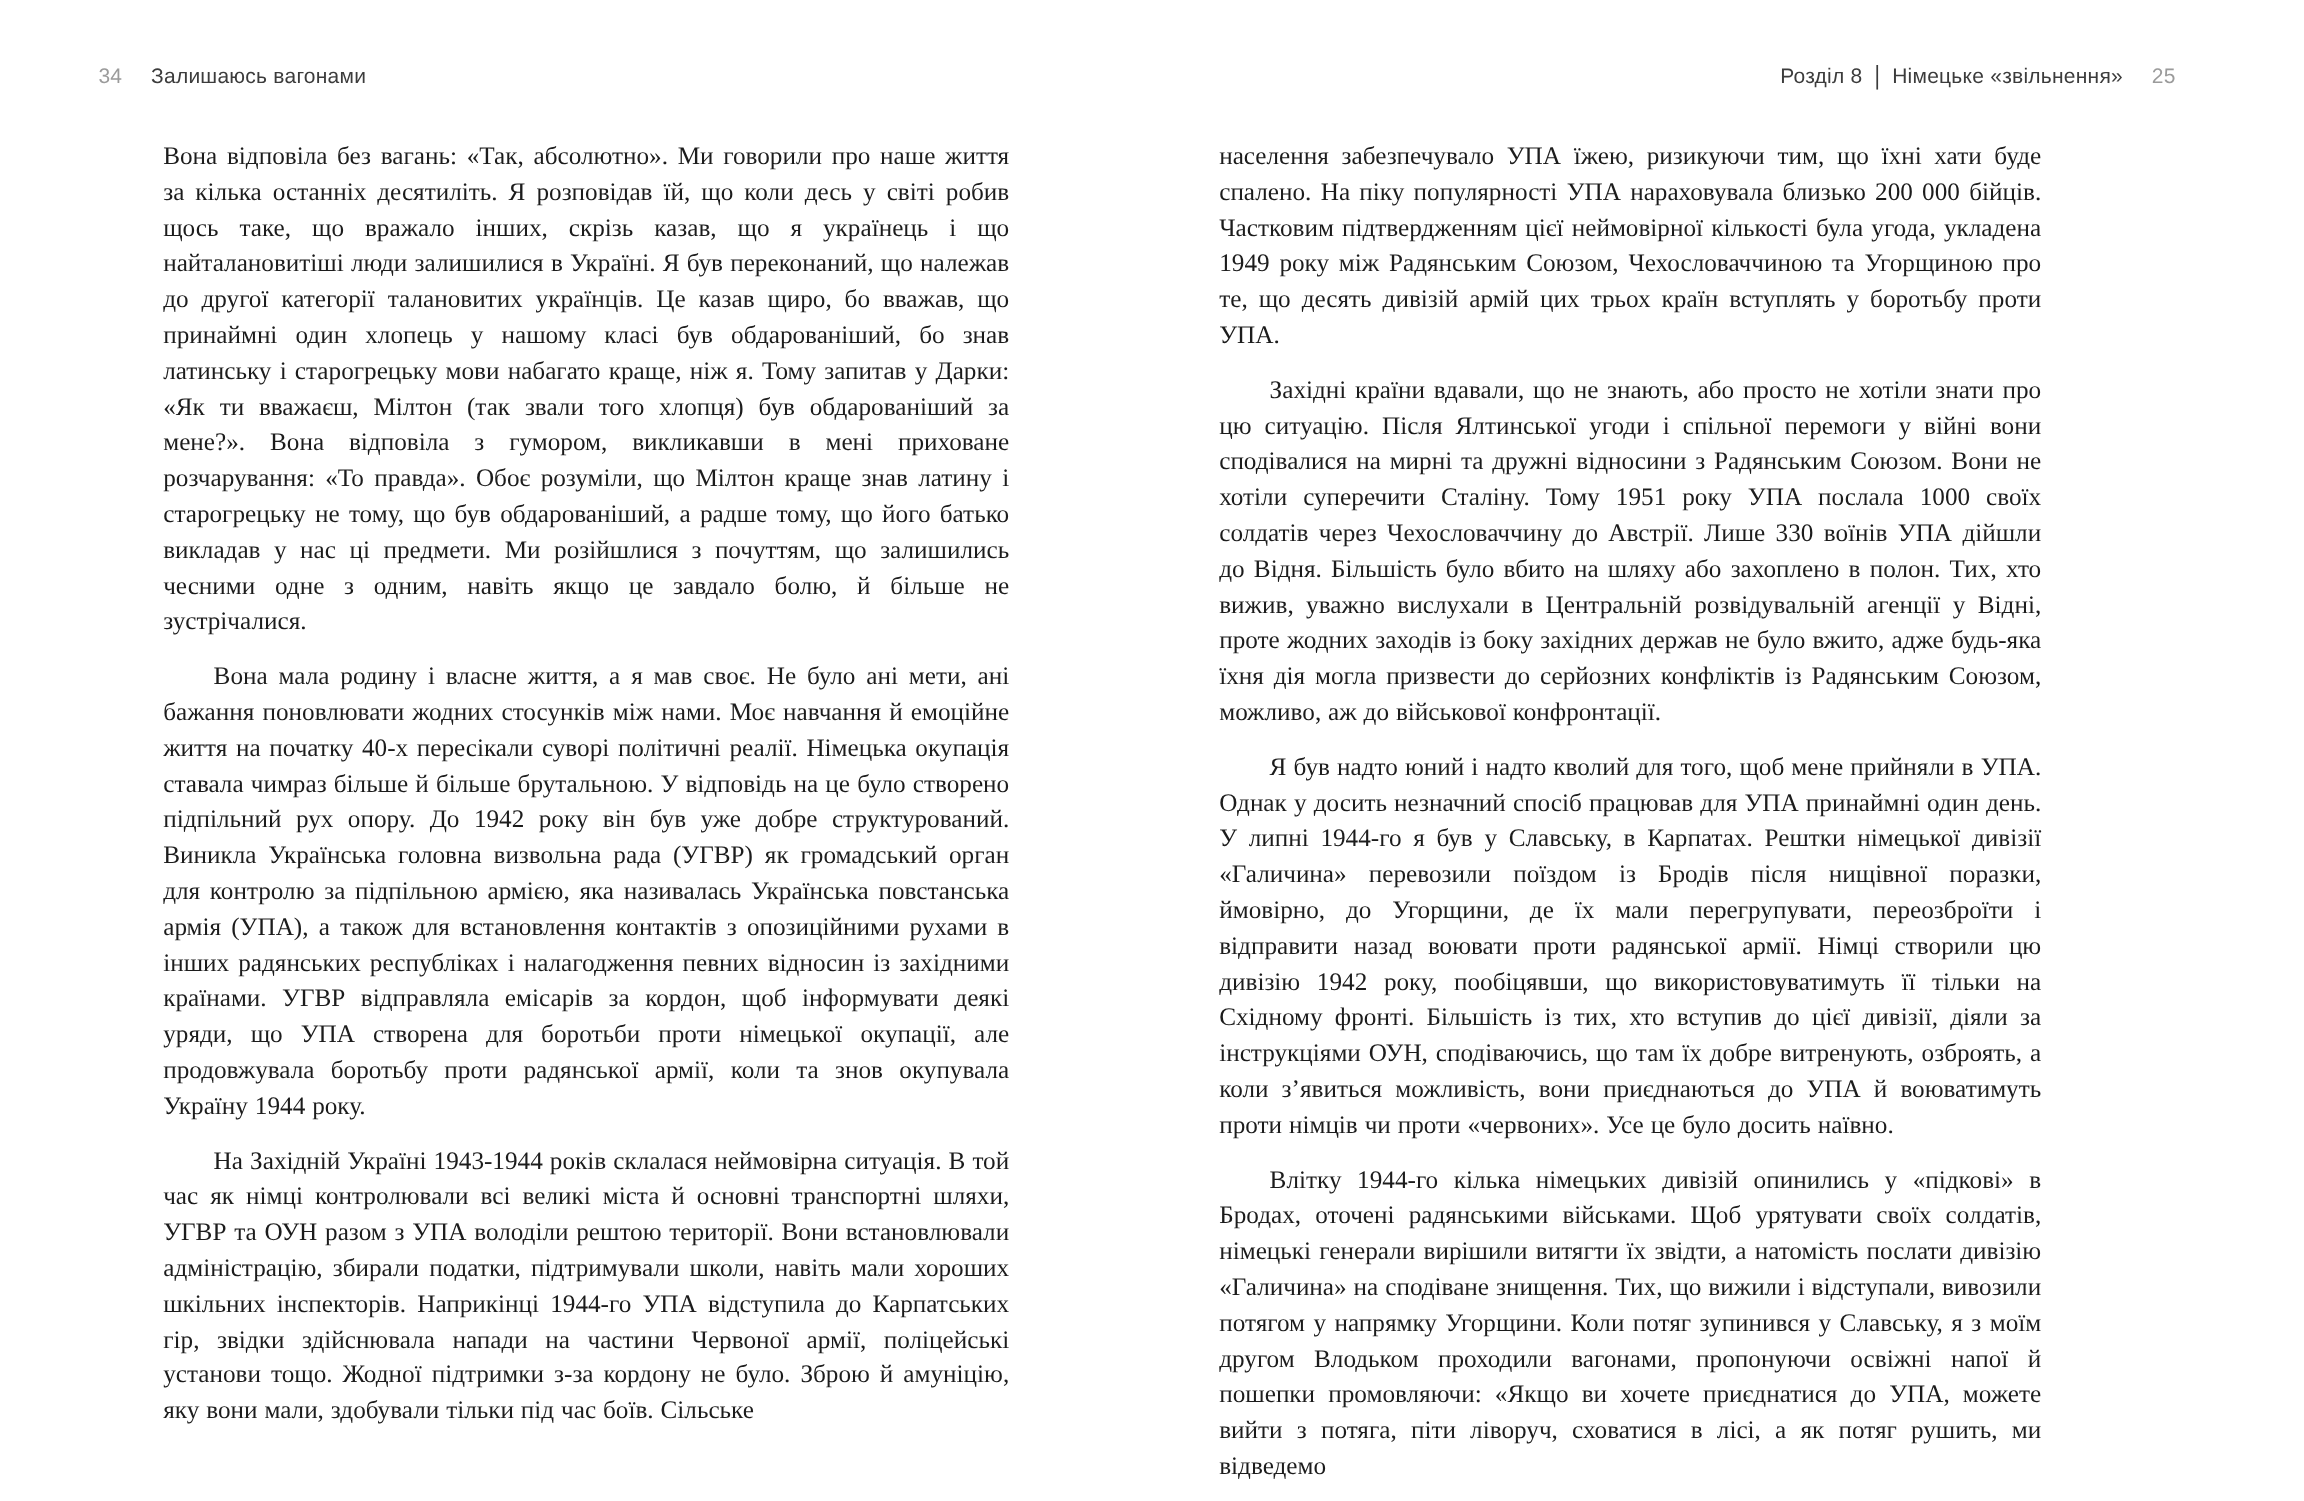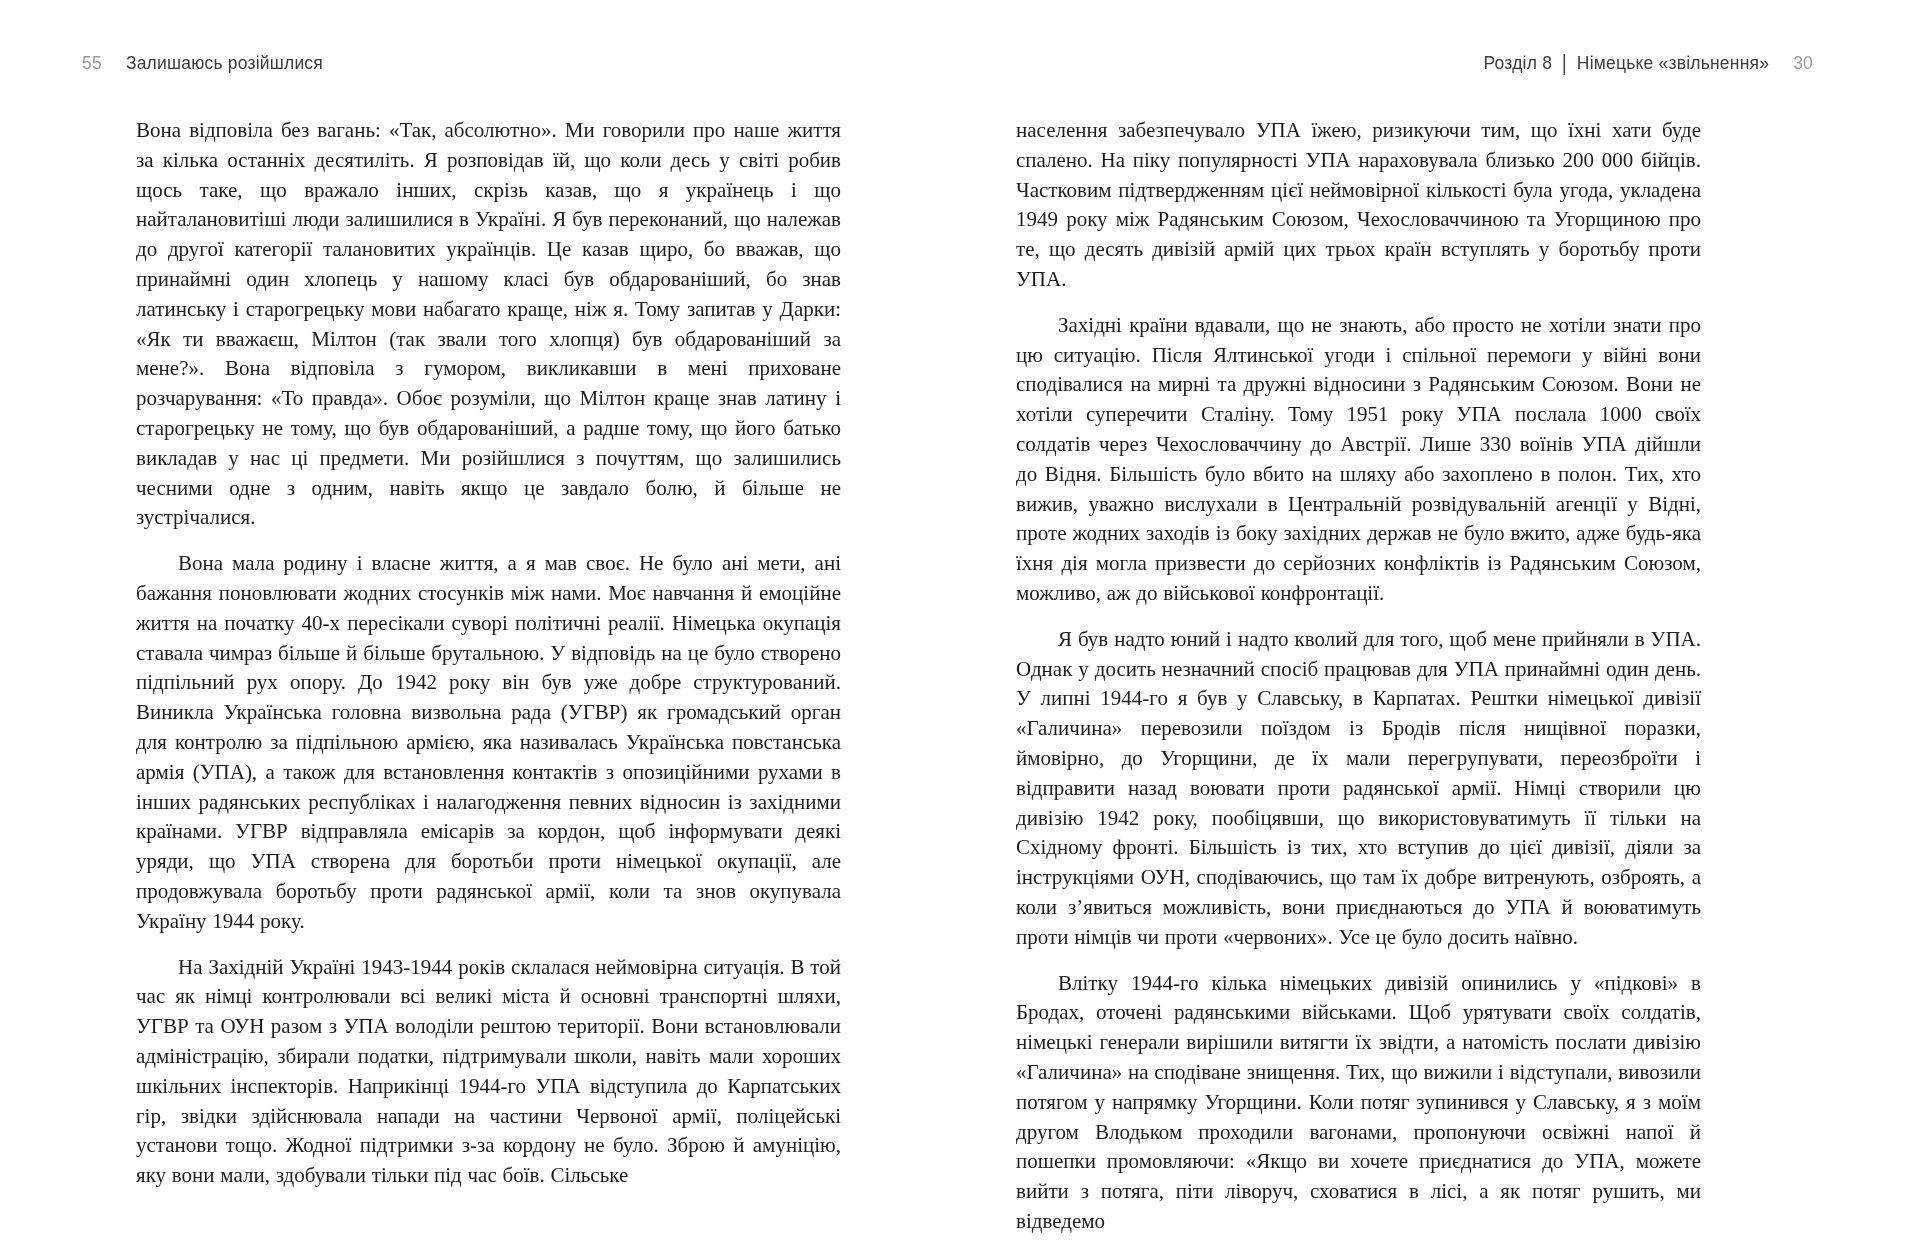--- a/index.html
+++ b/index.html
@@ -61,29 +61,29 @@
     word-spacing: 0.5px;
   }
   .page-body p.indent { text-indent: 42px; }
 </style>
 </head>
 <body>
 
 <div class="spread">
 
   <div class="running-header left">
-    <span class="folio">55</span>
-    <span class="head-title">Залишаюсь розійшлися</span>
+    <span class="folio">34</span>
+    <span class="head-title">Залишаюсь вагонами</span>
   </div>
 
   <div class="running-header right">
     <span>
       <span>Розділ 8</span><span class="head-sep">|</span><span>Німецьке «звільнення»</span>
     </span>
-    <span class="folio">30</span>
+    <span class="folio">25</span>
   </div>
 
   <div class="page-body left">
       <p>Вона відповіла без вагань: «Так, абсолютно». Ми говорили про наше життя за кілька останніх десятиліть. Я розповідав їй, що коли десь у світі робив щось таке, що вражало інших, скрізь казав, що я українець і що найталановитіші люди залишилися в Україні. Я був переконаний, що належав до другої категорії талановитих українців. Це казав щиро, бо вважав, що принаймні один хлопець у нашому класі був обдарованіший, бо знав латинську і старогрецьку мови набагато краще, ніж я. Тому запитав у Дарки: «Як ти вважаєш, Мілтон (так звали того хлопця) був обдарованіший за мене?». Вона відповіла з гумором, викликавши в мені приховане розчарування: «То правда». Обоє розуміли, що Мілтон краще знав латину і старогрецьку не тому, що був обдарованіший, а радше тому, що його батько викладав у нас ці предмети. Ми розійшлися з почуттям, що залишились чесними одне з одним, навіть якщо це завдало болю, й більше не зустрічалися.</p>
       <p class="indent">Вона мала родину і власне життя, а я мав своє. Не було ані мети, ані бажання поновлювати жодних стосунків між нами. Моє навчання й емоційне життя на початку 40-х пересікали суворі політичні реалії. Німецька окупація ставала чимраз більше й більше брутальною. У відповідь на це було створено підпільний рух опору. До 1942 року він був уже добре структурований. Виникла Українська головна визвольна рада (УГВР) як громадський орган для контролю за підпільною армією, яка називалась Українська повстанська армія (УПА), а також для встановлення контактів з опозиційними рухами в інших радянських республіках і налагодження певних відносин із західними країнами. УГВР відправляла емісарів за кордон, щоб інформувати деякі уряди, що УПА створена для боротьби проти німецької окупації, але продовжувала боротьбу проти радянської армії, коли та знов окупувала Україну 1944 року.</p>
       <p class="indent">На Західній Україні 1943-1944 років склалася неймовірна ситуація. В той час як німці контролювали всі великі міста й основні транспортні шляхи, УГВР та ОУН разом з УПА володіли рештою території. Вони встановлювали адміністрацію, збирали податки, підтримували школи, навіть мали хороших шкільних інспекторів. Наприкінці 1944-го УПА відступила до Карпатських гір, звідки здійснювала напади на частини Червоної армії, поліцейські установи тощо. Жодної підтримки з-за кордону не було. Зброю й амуніцію, яку вони мали, здобували тільки під час боїв. Сільське</p>
     </div>
 
   <div class="page-body right">
       <p>населення забезпечувало УПА їжею, ризикуючи тим, що їхні хати буде спалено. На піку популярності УПА нараховувала близько 200 000 бійців. Частковим підтвердженням цієї неймовірної кількості була угода, укладена 1949 року між Радянським Союзом, Чехословаччиною та Угорщиною про те, що десять дивізій армій цих трьох країн вступлять у боротьбу проти УПА.</p>

